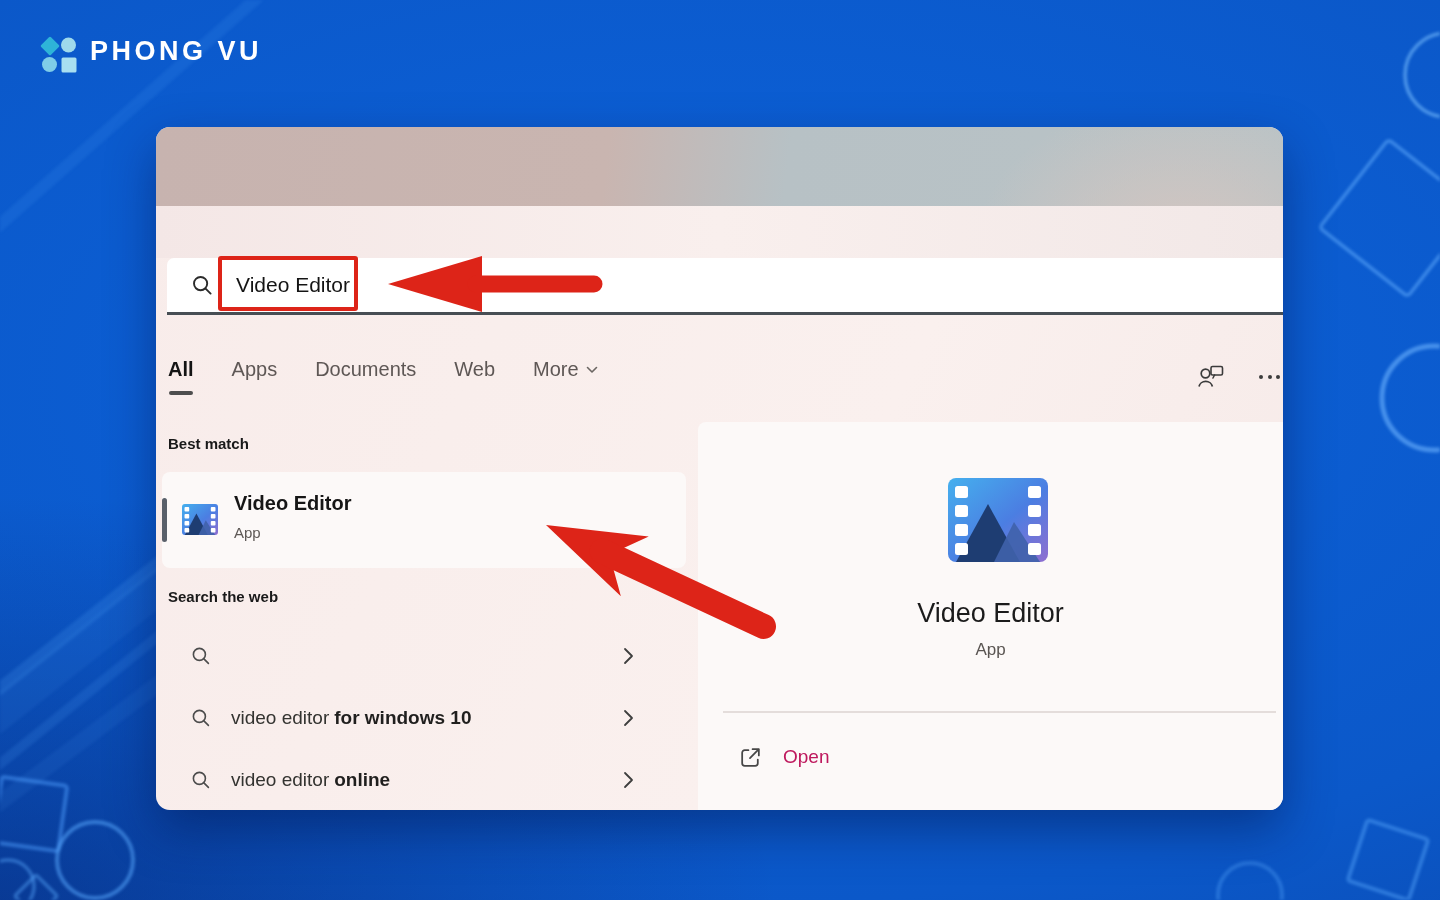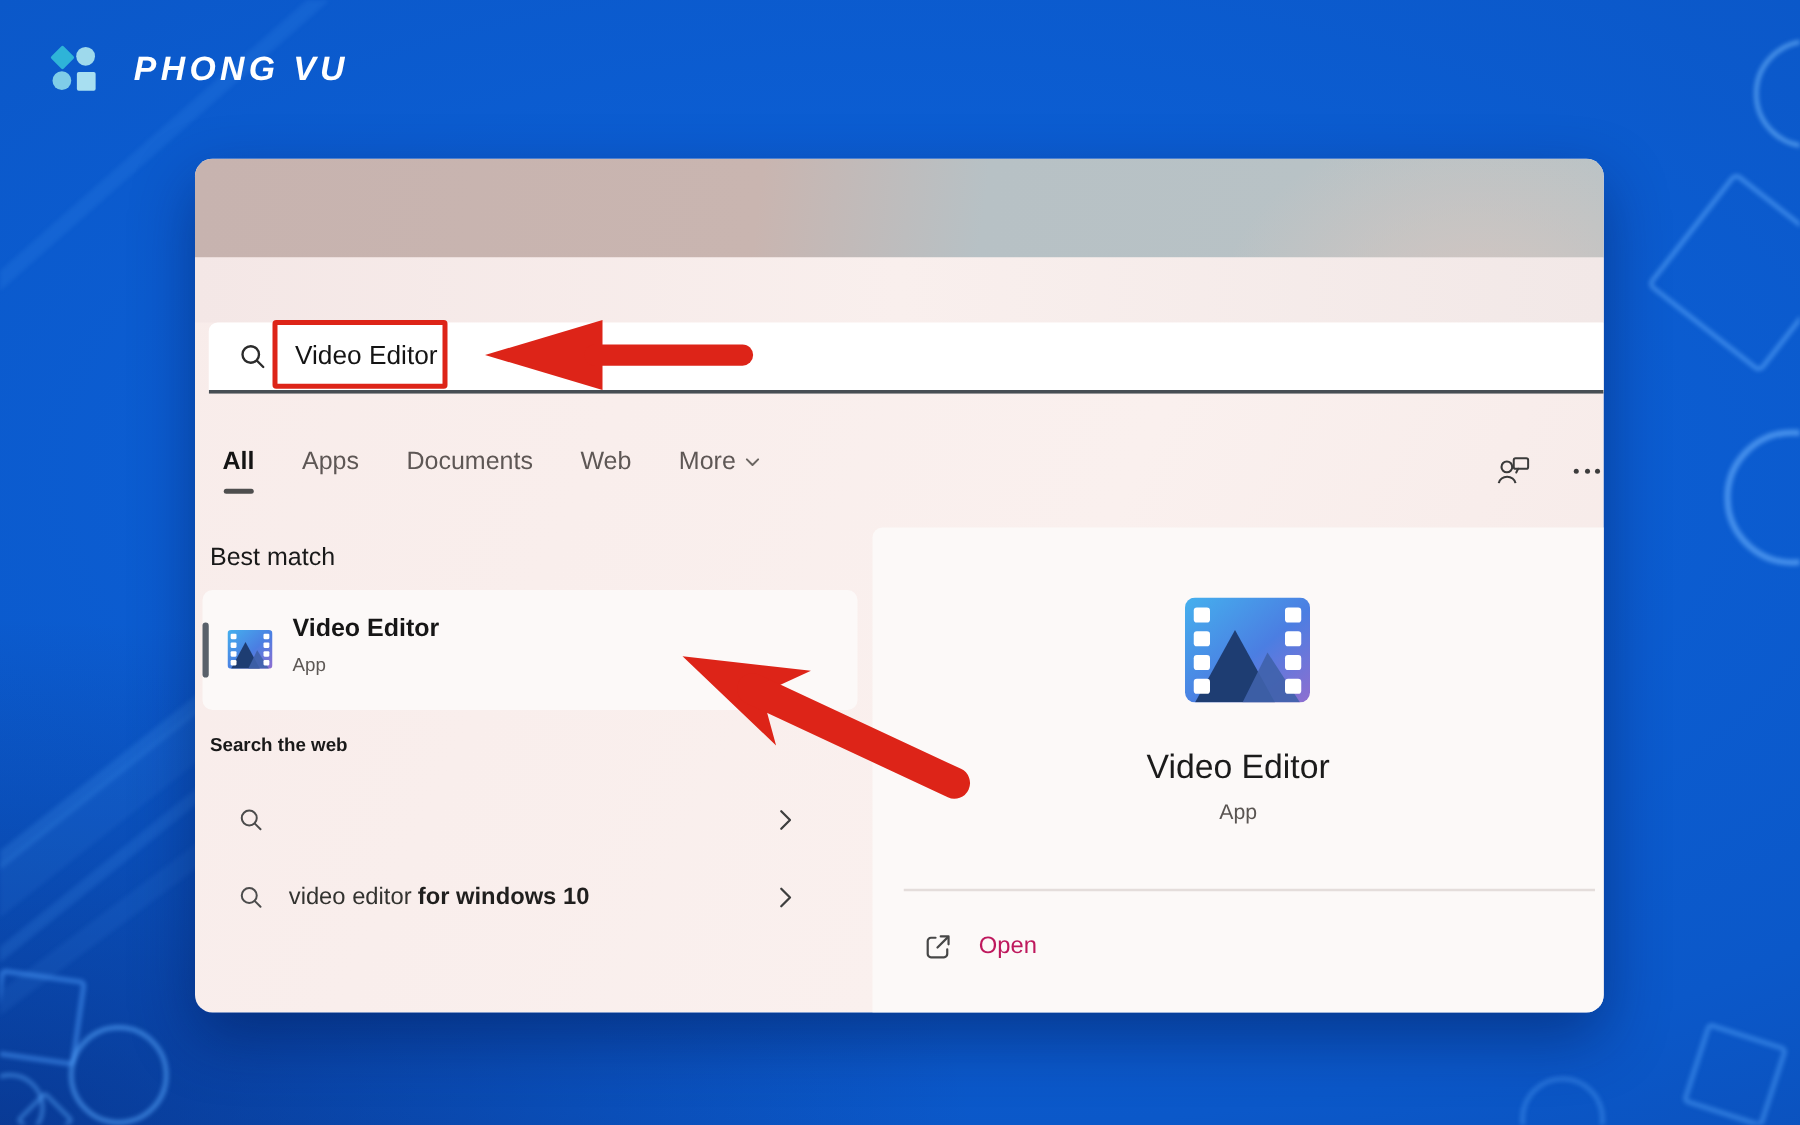--- a/index.html
+++ b/index.html
@@ -12,21 +12,21 @@
   body{
     font-family:"Liberation Sans", sans-serif;
     background:
       radial-gradient(120% 100% at 0% 100%, rgba(6,28,98,.45) 0%, rgba(6,28,98,0) 45%),
       radial-gradient(160% 130% at 50% 42%, #0c63dc 0%, #0b58c9 45%, #0a47ab 74%, #093b92 100%);
     position:relative;
   }
   
   #bg-decor{position:absolute;inset:0;filter:blur(1.8px);pointer-events:none;}
   
-  .logo{position:absolute;left:40px;top:36px;display:flex;align-items:center;gap:27px;font-style:italic;}
+  .logo{position:absolute;left:40px;top:36px;display:flex;align-items:flex-start;gap:10px;}
   .logo-text{color:#fff;font-size:27px;font-weight:800;letter-spacing:3.5px;}
   
   .panel{
     position:absolute;left:156px;top:127px;width:1127px;height:683px;
     border-radius:14px;overflow:hidden;background:linear-gradient(115deg,#f8ecea 0%,#faf0ee 60%,#f6eae8 100%);
     box-shadow:0 20px 50px rgba(0,18,70,.45);
   }
   .hdr1{position:absolute;left:0;top:0;right:0;height:79px;
     background:
       radial-gradient(300px 230px at 91% 165%, #d6c6c0 0%, rgba(214,198,192,0) 70%),
@@ -36,27 +36,27 @@
   .searchbar{position:absolute;left:11px;right:0;top:131px;height:57px;background:#ffffff;
     border-bottom:3px solid #474e54;border-radius:7px 0 0 0;display:flex;align-items:center;}
   .searchbar .sicon{margin-left:24px;flex:0 0 auto;display:flex;}
   .search-input{border:none;outline:none;background:transparent;font-family:"Liberation Sans",sans-serif;
     font-size:21px;color:#141414;margin-left:22px;width:420px;}
   .hl-rect{position:absolute;left:62px;top:129px;width:140px;height:55px;
     border:4px solid var(--annotation-red);border-radius:3px;z-index:6;pointer-events:none;}
   
   .tabs{position:absolute;left:12px;top:231px;display:flex;gap:38px;font-size:20px;color:#5e5755;}
   .tab{position:relative;cursor:default;display:flex;align-items:center;gap:7px;}
-  .tab.active{color:#141414;font-weight:700;margin-left:10px;}
+  .tab.active{color:#141414;font-weight:700;}
   .tab.active::after{content:"";position:absolute;left:1px;top:33px;width:24px;height:4px;border-radius:2px;background:#4e4e4e;}
   .top-icons{position:absolute;left:1040px;top:236px;display:flex;align-items:center;gap:34px;}
   .ellipsis{display:flex;gap:4.5px;}
   .ellipsis i{width:4px;height:4px;border-radius:50%;background:#3c3c3c;display:block;}
   
-  .h-best{position:absolute;left:12px;top:308px;font-size:20px;font-weight:400;color:#191919;}
+  .h-best{position:absolute;left:12px;top:308px;font-size:15px;font-weight:700;color:#191919;}
   .best-card{position:absolute;left:6px;top:345px;width:524px;height:96px;background:#fcf9f8;border-radius:8px;}
   .sel-bar{position:absolute;left:0;top:26px;width:4.5px;height:44px;border-radius:3px;background:#59606a;}
   .mini-icon{position:absolute;left:20px;top:32px;width:36px;height:31px;}
   .bm-title{position:absolute;left:72px;top:20px;font-size:20px;font-weight:700;color:#161616;}
   .bm-sub{position:absolute;left:72px;top:52px;font-size:15px;color:#5d5855;}
   .h-web{position:absolute;left:12px;top:461px;font-size:15px;font-weight:700;color:#191919;}
   .web-rows{position:absolute;left:11px;top:498px;width:491px;}
   .row-web{position:relative;height:62px;display:flex;align-items:center;}
   .row-web .ricon{margin-left:24px;display:flex;flex:0 0 auto;}
   .row-web .rtext{margin-left:20px;font-size:19px;color:#333330;}
@@ -223,20 +223,34 @@
             <line x1="12.9" y1="12.9" x2="17.4" y2="17.4" stroke="#4c4c4c" stroke-width="1.6" stroke-linecap="round"></line>
           </svg>
       </span>
       <span class="rtext"><span>video editor</span><span class="suffix bold">for windows 10</span></span>
       <span class="chev">
         <svg width="11" height="18" viewBox="0 0 11 18" fill="none">
             <path d="M2 2 L9 9 L2 16" stroke="#3e3e3e" stroke-width="1.8" stroke-linecap="round" stroke-linejoin="round"></path>
           </svg>
       </span>
     </div>
+    <div class="row-web">
+      <span class="ricon">
+        <svg width="20" height="20" viewBox="0 0 20 20" fill="none">
+            <circle cx="8.4" cy="8.4" r="6" stroke="#4c4c4c" stroke-width="1.6"></circle>
+            <line x1="12.9" y1="12.9" x2="17.4" y2="17.4" stroke="#4c4c4c" stroke-width="1.6" stroke-linecap="round"></line>
+          </svg>
+      </span>
+      <span class="rtext"><span>video editor</span><span class="suffix bold">online</span></span>
+      <span class="chev">
+        <svg width="11" height="18" viewBox="0 0 11 18" fill="none">
+            <path d="M2 2 L9 9 L2 16" stroke="#3e3e3e" stroke-width="1.8" stroke-linecap="round" stroke-linejoin="round"></path>
+          </svg>
+      </span>
+    </div>
   </div>
 
   <div class="preview-card">
     <svg class="big-icon" viewBox="0 0 100 84">
       <rect x="0" y="0" width="100" height="84" rx="8" fill="url(#fsGrad)"></rect>
       <g clip-path="url(#fsClip)">
         <polygon points="8,84 40,26 72,84" fill="#1e3d72"></polygon>
         <polygon points="46,84 66,44 92,84" fill="#3f62ab" opacity="0.9"></polygon>
       </g>
       <g fill="#ffffff">

